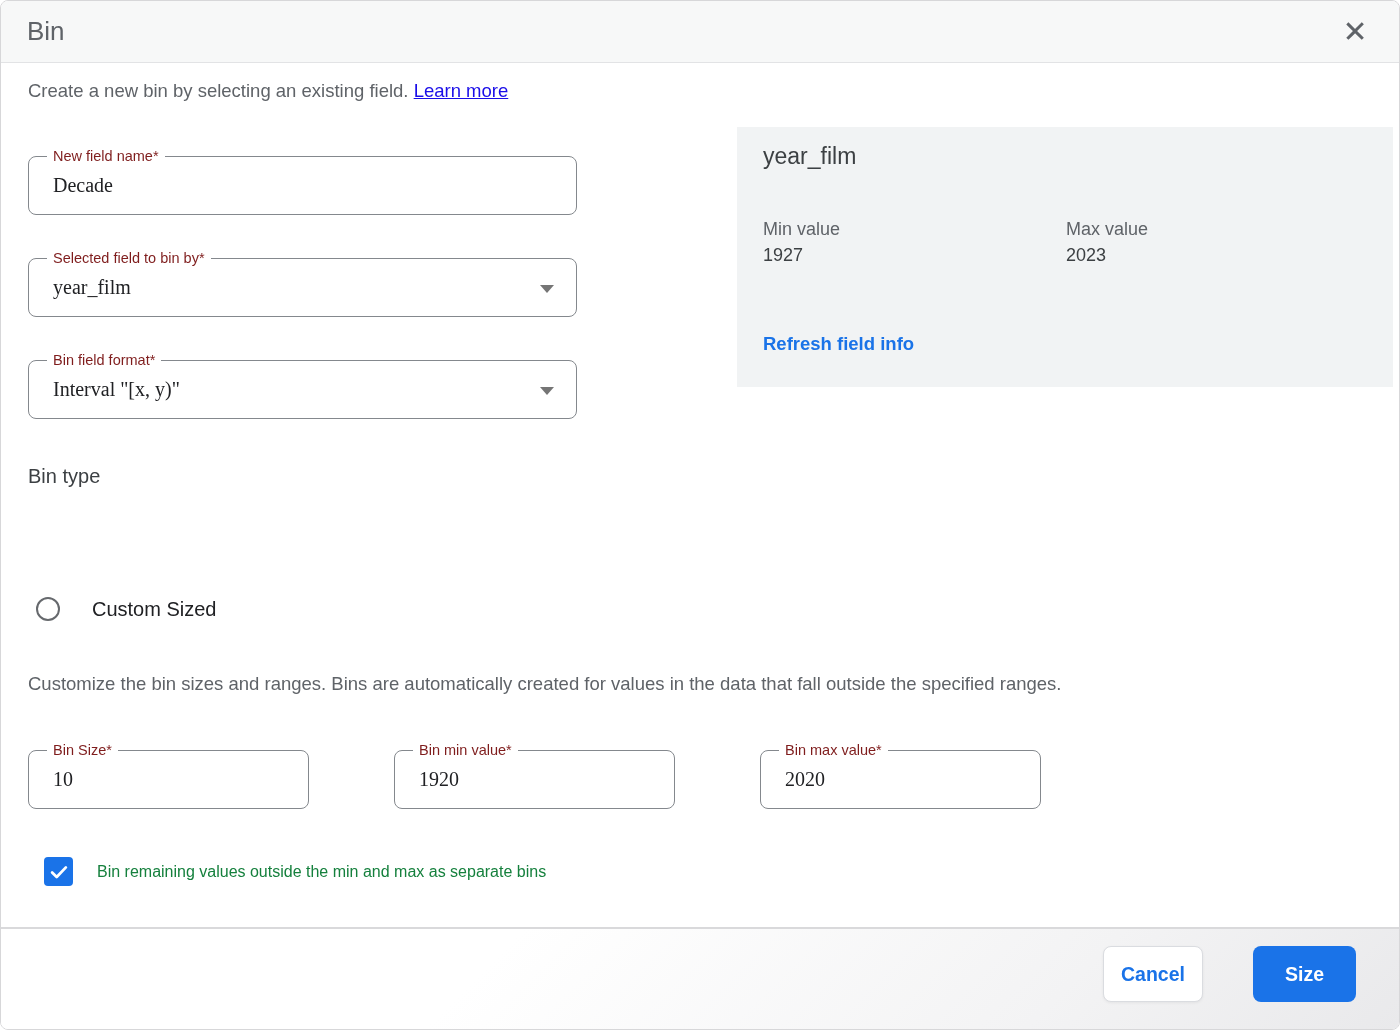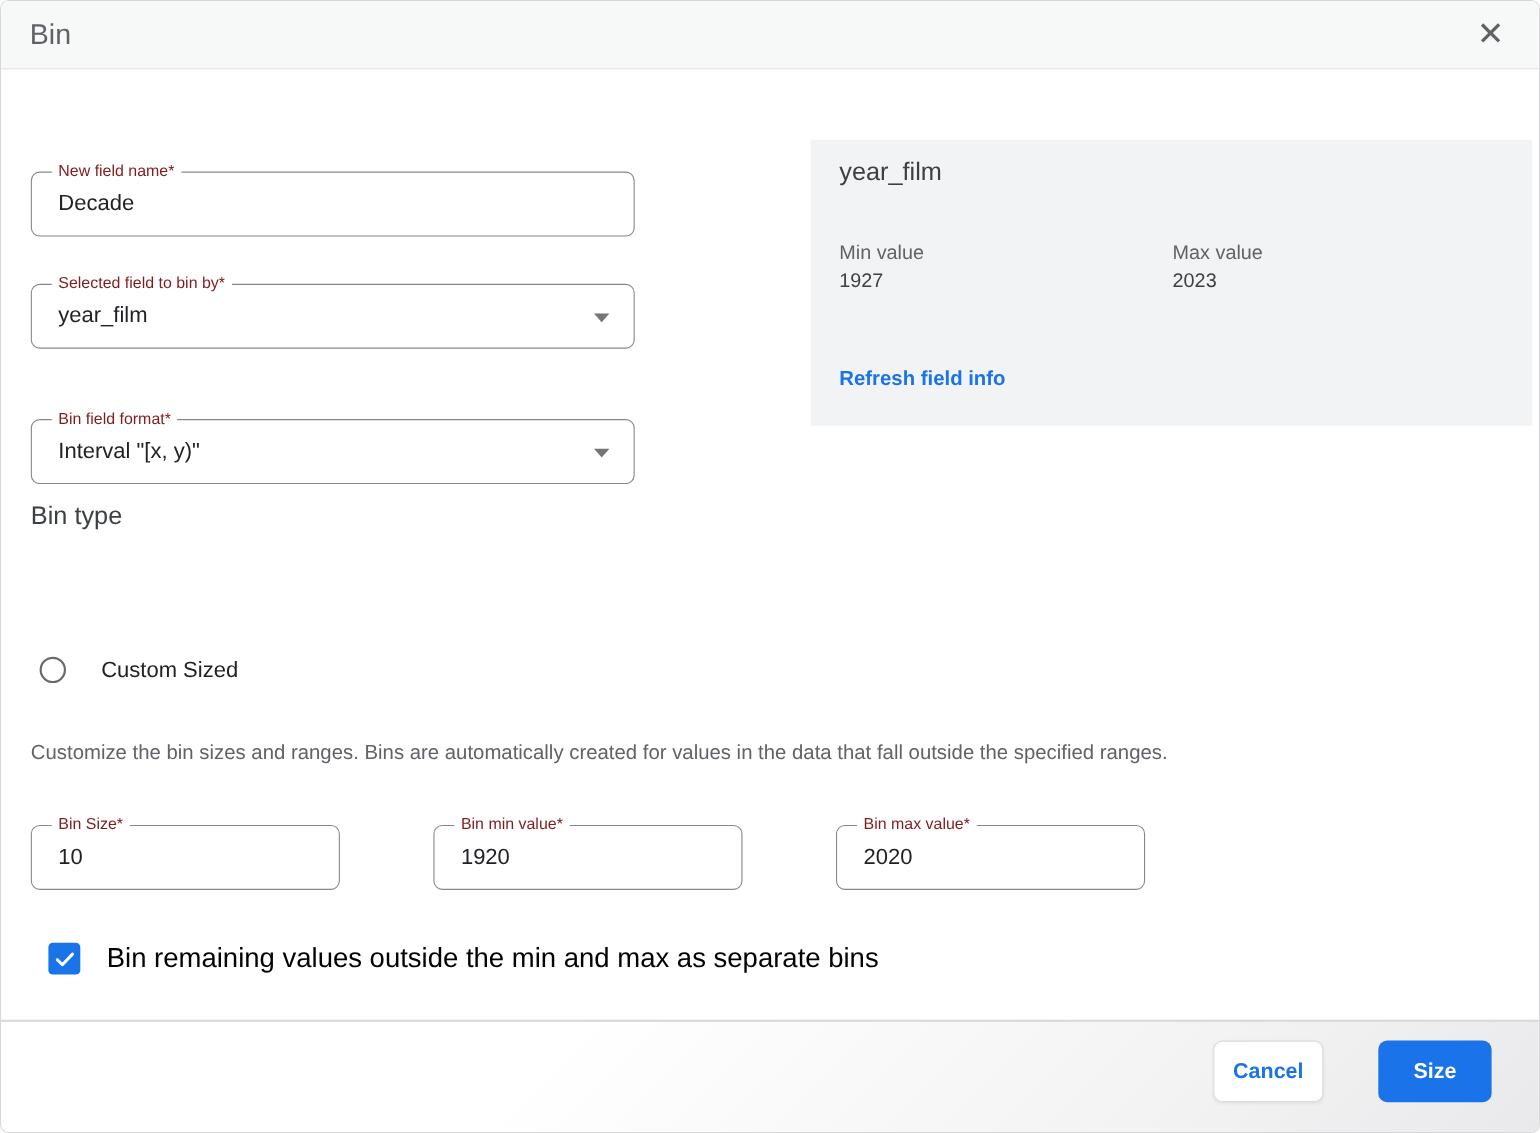--- a/index.html
+++ b/index.html
@@ -33,51 +33,51 @@
     position: absolute; width: 549px; height: 59px;
     border: 1px solid #84888d; border-radius: 8px; background: #fff;
   }
   .mfield .flabel {
     position: absolute; top: -9px; left: 18px; padding: 0 6px;
     background: #fff; font-size: 14.5px; color: #7f1d1d; white-space: nowrap;
   }
   .mfield .fvalue, .mfield input {
     position: absolute; left: 0; top: 0; width: 100%; height: 100%;
     border: none; outline: none; background: transparent;
-    font-family: Liberation Sans, sans-serif;
+    font-family: Liberation Serif, serif;
     font-size: 20px; color: #202124; padding: 0 24px;
     display: flex; align-items: center;
   }
   .dd-arrow {
     position: absolute; right: 22px; top: 50%; margin-top: -3px;
     width: 0; height: 0; border-left: 7px solid transparent;
     border-right: 7px solid transparent; border-top: 8px solid #757575;
   }
 
   .field-name   { top: 155px; left: 27px; }
   .field-binby  { top: 257px; left: 27px; }
-  .field-format { top: 380px; left: 27px; }
+  .field-format { top: 359px; left: 27px; }
 
   
   .info-panel {
     position: absolute; left: 736px; top: 126px; width: 656px; height: 260px;
     background: #f1f3f4;
   }
   .info-field-name { position: absolute; left: 26px; top: 16px; font-size: 23px; color: #3c4043; }
   .info-col-label { font-size: 18px; color: #5f6368; }
   .info-col-value { font-size: 18px; color: #3c4043; margin-top: 5px; }
   .info-min { position: absolute; left: 26px; top: 92px; }
   .info-max { position: absolute; left: 329px; top: 92px; }
   .refresh-link {
     position: absolute; left: 26px; top: 206px;
     font-size: 18.5px; font-weight: 700; color: #1a73e8; cursor: pointer;
   }
 
   
-  .bin-type-label { position: absolute; left: 27px; top: 454px; font-size: 23px; color: #3c4043; }
+  .bin-type-label { position: absolute; left: 27px; top: 464px; font-size: 20px; color: #3c4043; }
   .radio-row { position: absolute; left: 25px; display: flex; align-items: center; cursor: pointer; }
   .radio-row-1 { top: 511px; height: 64px; }
   .radio-row-2 { top: 588px; height: 40px; padding-left: 10px; }
   .radio-halo {
     width: 64px; height: 64px; border-radius: 50%; background: #e8f0fe;
     display: flex; align-items: center; justify-content: center;
   }
   .radio-outer {
     width: 24px; height: 24px; border-radius: 50%;
     display: flex; align-items: center; justify-content: center;
@@ -100,21 +100,21 @@
   .sfield-2 { left: 393px; }
   .sfield-3 { left: 759px; }
 
   
   .check-row { position: absolute; left: 43px; top: 856px; display: flex; align-items: center; cursor: pointer; }
   .checkbox {
     width: 29px; height: 29px; border-radius: 4px; background: #1a73e8;
     display: flex; align-items: center; justify-content: center; flex-shrink: 0;
   }
   .checkbox svg { width: 22px; height: 22px; }
-  .check-label { font-size: 25px; color: #000000; margin-left: 24px; }
+  .check-label { font-size: 16px; color: #15803d; margin-left: 24px; }
 
   
   .footer {
     position: absolute; left: 0; right: 0; top: 926px; bottom: 0;
     border-top: 2px solid #d9d9db;
     background: linear-gradient(135deg, #ffffff 35%, #f3f3f4 75%, #e9e9eb 100%);
   }
   .btn {
     position: absolute; top: 17px; height: 56px; border-radius: 8px;
     font-family: "Liberation Sans", sans-serif;
@@ -132,20 +132,24 @@
 </head>
 <body>
 
 <div class="dialog">
 
   <div class="dlg-header">
     <div class="dlg-title">Bin</div>
     <div class="close-btn">✕</div>
   </div>
 
+  <div class="intro">
+    <span>Create a new bin by selecting an existing field.</span>
+    <a>Learn more</a>
+  </div>
 
   <div class="mfield field-name">
     <span class="flabel">New field name*</span>
     <input value="Decade" style="">
   </div>
 
   <div class="mfield field-binby">
     <span class="flabel">Selected field to bin by*</span>
     <div class="fvalue">year_film</div>
     <span class="dd-arrow"></span>

